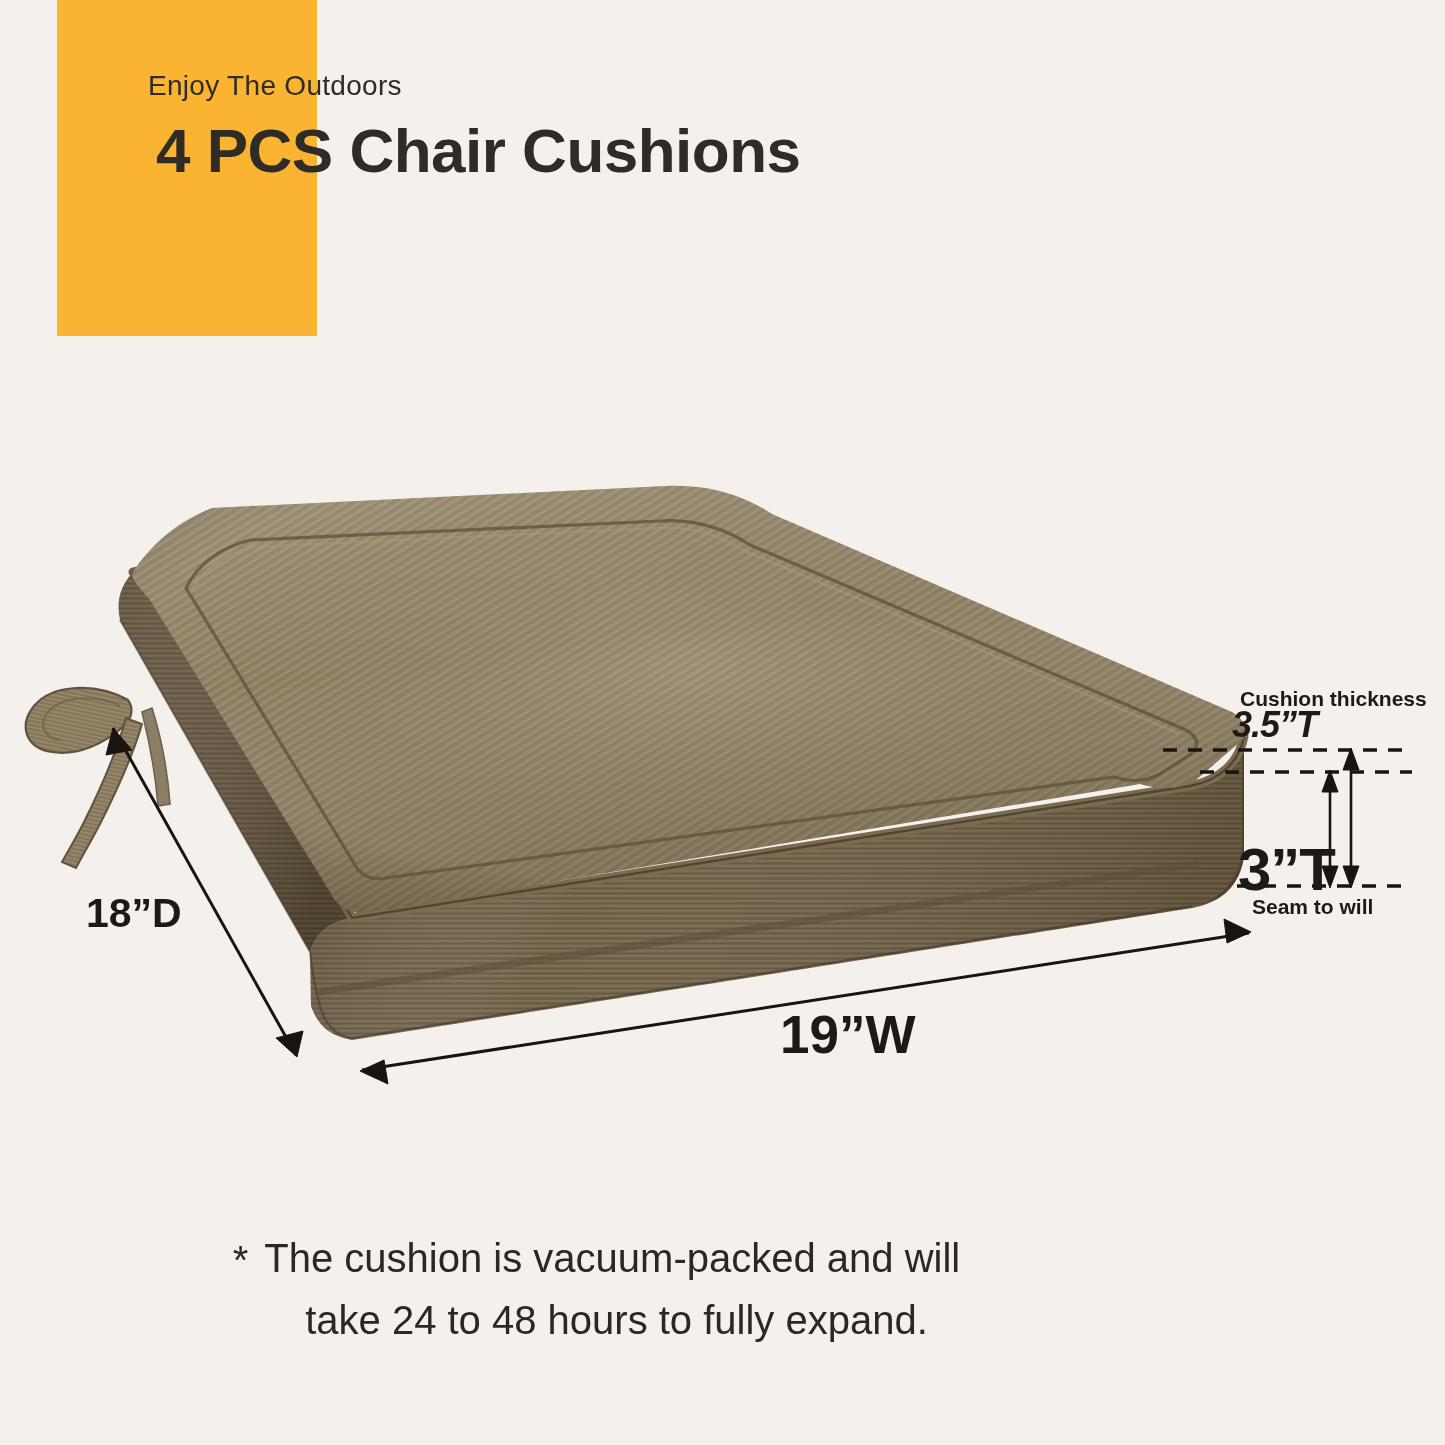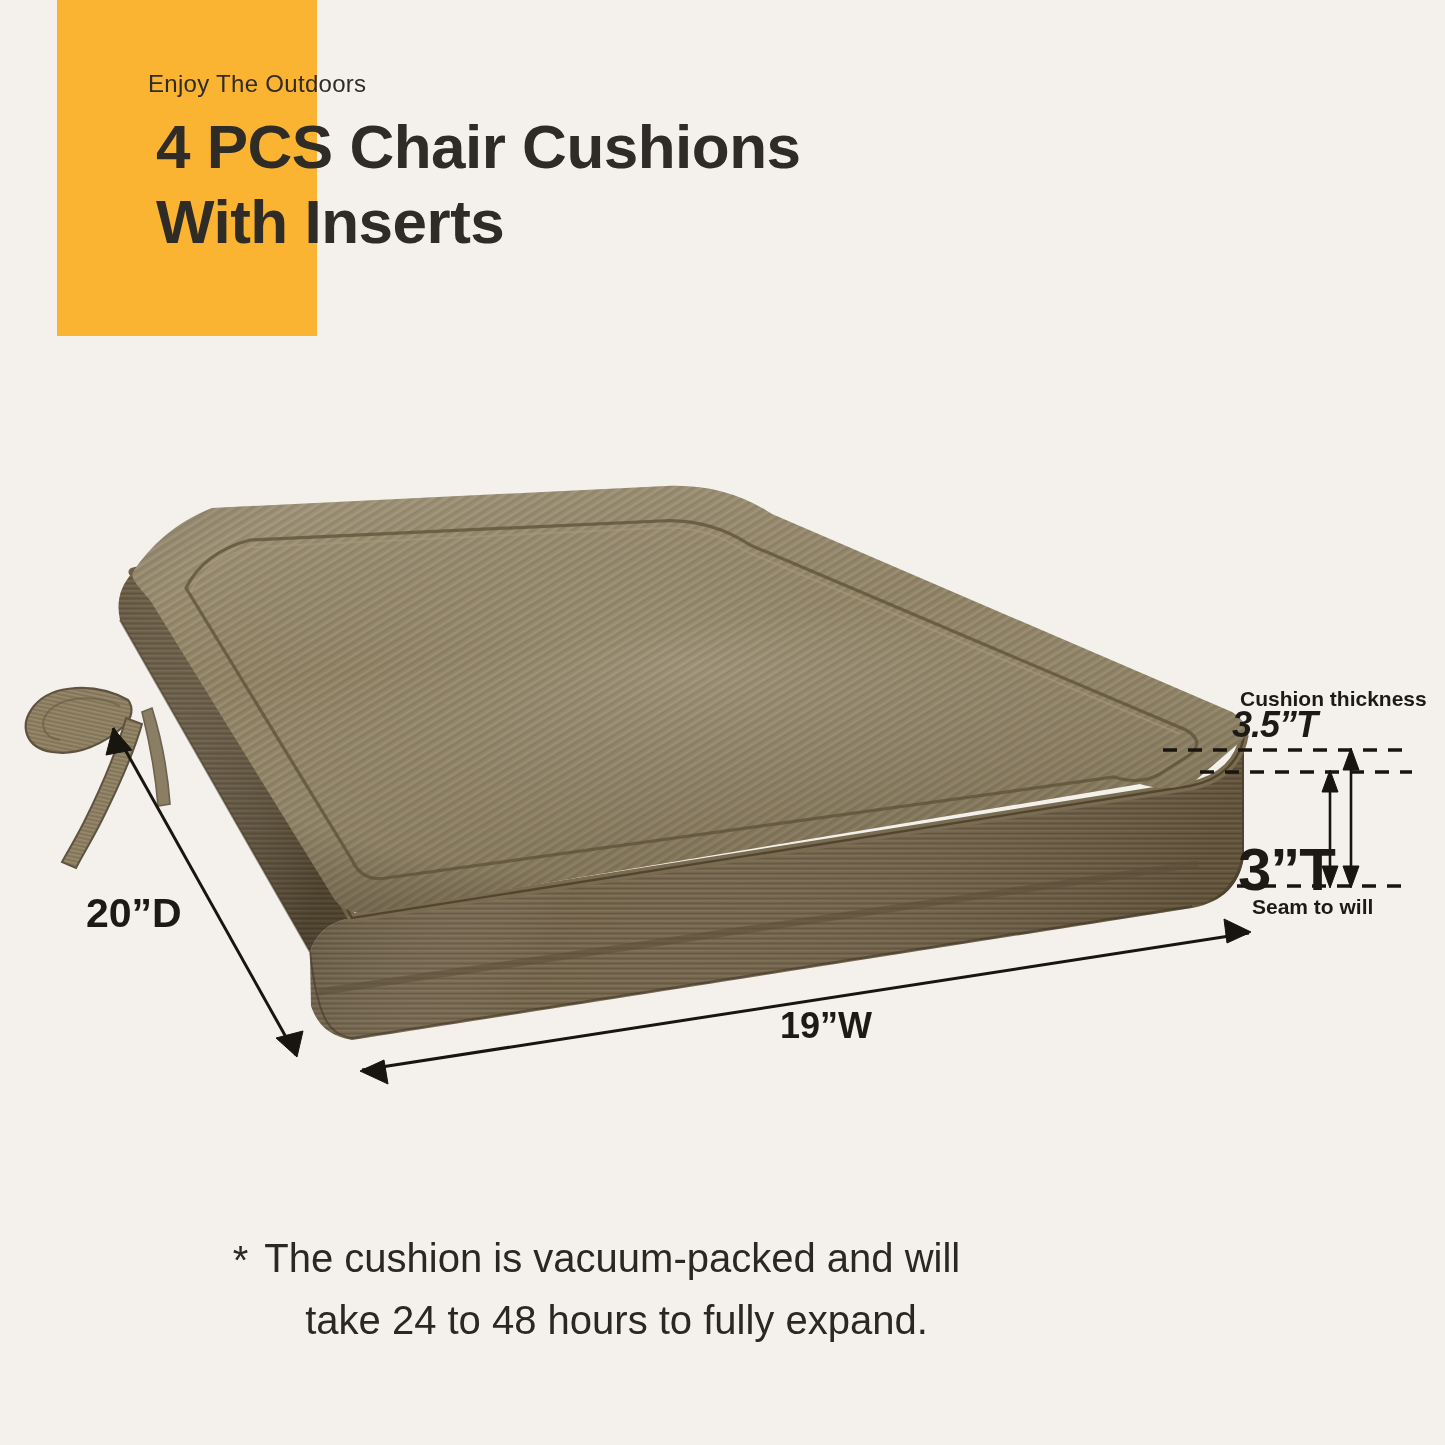--- a/index.html
+++ b/index.html
@@ -27,21 +27,21 @@
     background: #fab431;
   }
   #header-text {
     position: absolute;
     left: 148px;
     top: 72px;
     width: 900px;
   }
   #eyebrow {
     font-family: "Liberation Sans", sans-serif;
-    font-size: 24px;
+    font-size: 28px;
     font-weight: 400;
     letter-spacing: 0.3px;
     color: #2f2b26;
     line-height: 1;
     margin: 0 0 18px 0;
     white-space: nowrap;
   }
   .headline {
     font-family: "Liberation Sans", sans-serif;
     font-size: 62px;
@@ -75,21 +75,21 @@
     line-height: 1;
   }
   #label-depth {
     left: 86px;
     top: 893px;
     font-size: 41px;
   }
   #label-width {
     left: 780px;
     top: 1008px;
-    font-size: 36px;
+    font-size: 53px;
   }
   #label-thickness-top {
     left: 1232px;
     top: 707px;
     font-size: 36px;
     letter-spacing: -1px;
     font-style: italic;
   }
   #label-thickness-bottom {
     left: 1238px;
@@ -355,24 +355,23 @@
           <polygon points="1351,748 1359,770 1343,770"></polygon>
           <polygon points="1351,888 1359,866 1343,866"></polygon>
         </g>
       </g>
     </svg>
   </div>
 
   <div id="header-text">
     <p id="eyebrow">Enjoy The Outdoors</p>
     <p class="headline">4 PCS Chair Cushions</p>
-    <p class="headline">With Inserts</p>
   </div>
 
-  <div class="dim-label" id="label-depth">20”D</div>
+  <div class="dim-label" id="label-depth">18”D</div>
   <div class="dim-label" id="label-width">19”W</div>
 
   <div class="dim-caption" id="caption-cushion-thickness">Cushion thickness</div>
   <div class="dim-label" id="label-thickness-top">3.5”T</div>
   <div class="dim-label" id="label-thickness-bottom">3”T</div>
   <div class="dim-caption" id="caption-seam-to-seam">Seam to will</div>
 
   <div id="footnote">
     <span class="star">*</span><span>The cushion is vacuum-packed and will</span>
     <span id="footnote-line2">take 24 to 48 hours to fully expand.</span>

